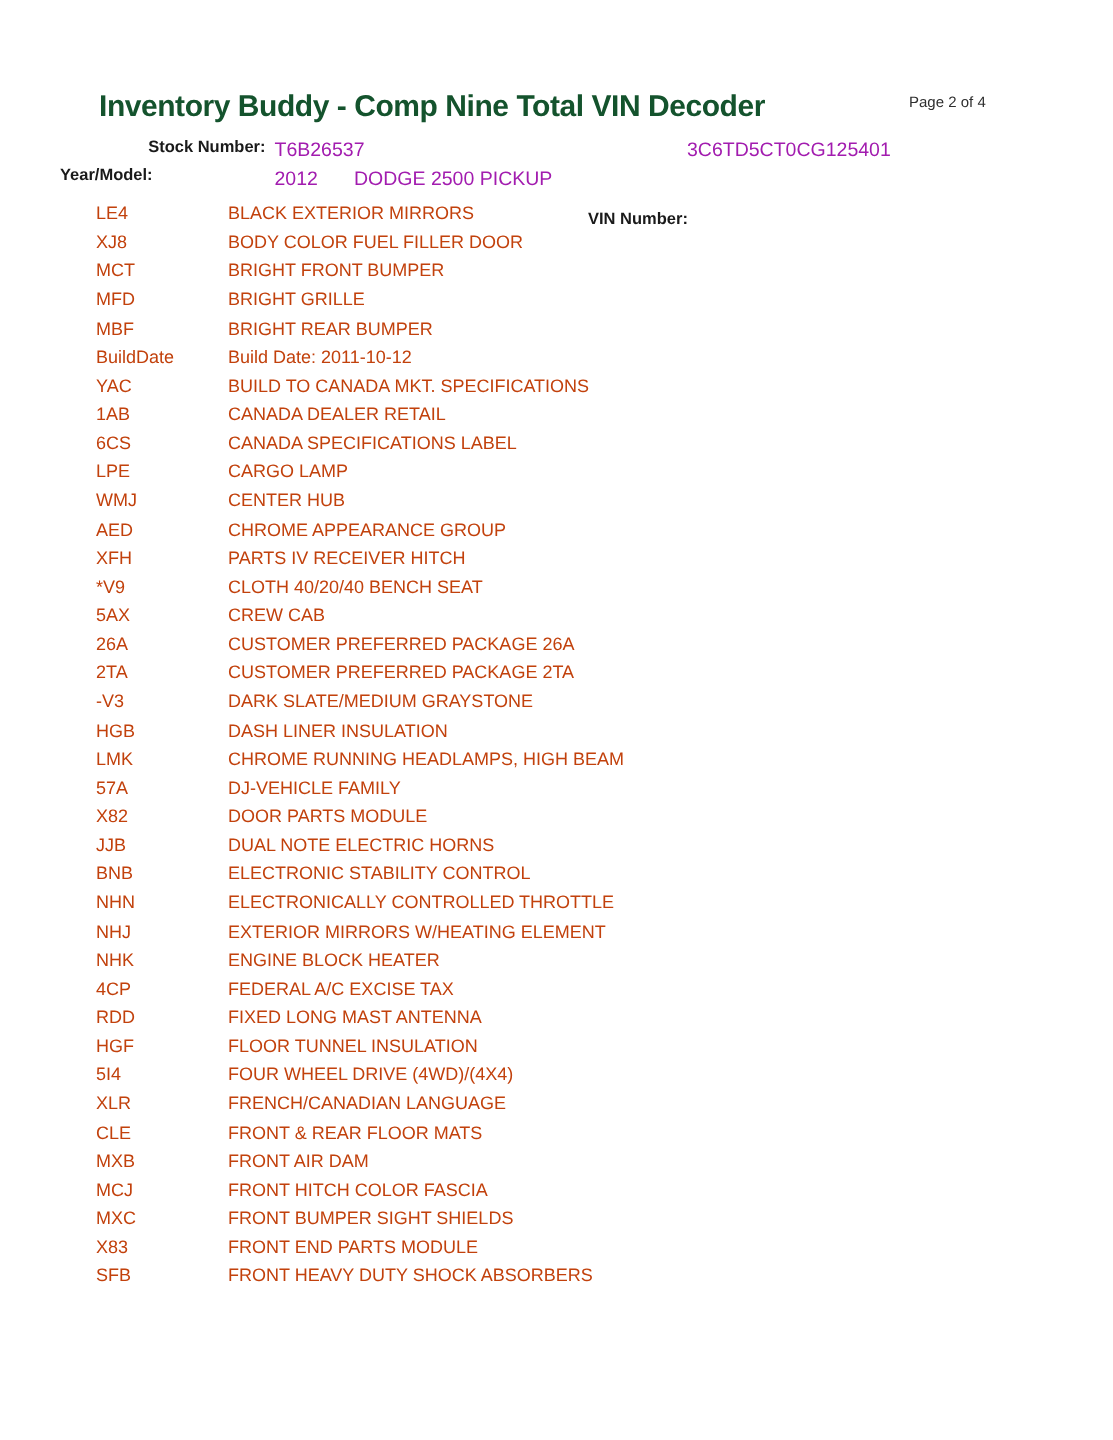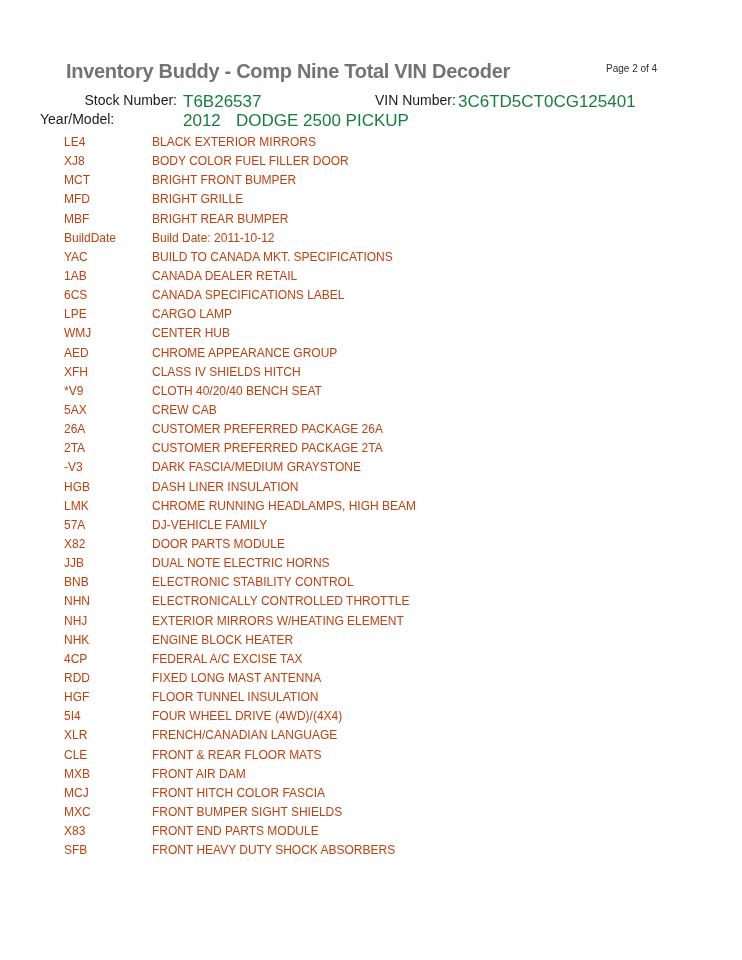--- a/index.html
+++ b/index.html
@@ -17,49 +17,49 @@
     overflow: hidden;
   }
   .doc-title {
     position: absolute;
     left: 66px;
     top: 60px;
     margin: 0;
     font-size: 20px;
     font-weight: 700;
     letter-spacing: -0.3px;
-    color: #737373;
+    color: #14532d;
     white-space: nowrap;
   }
   .page-indicator {
     position: absolute;
     left: 606px;
     top: 63px;
     font-size: 10px;
     color: #2e2e2e;
     white-space: nowrap;
   }
   .meta-row1 { position: absolute; top: 92px;  left: 0; width: 100%; height: 16px; }
   .meta-row2 { position: absolute; top: 111px; left: 0; width: 100%; height: 16px; }
   .meta-label {
     position: absolute;
-    font-size: 14px;
-    font-weight: 400;
+    font-size: 11px;
+    font-weight: 700;
     color: #1a1a1a;
     white-space: nowrap;
   }
   .meta-value {
     position: absolute;
-    font-size: 17px;
-    color: #15803d;
+    font-size: 13px;
+    color: #a21caf;
     white-space: nowrap;
   }
   .lbl-stock   { left: 40px; width: 137px; text-align: right; }
   .val-stock   { left: 183px; }
-  .lbl-vin     { left: 375px; }
+  .lbl-vin     { left: 392px; margin-top: 48px; }
   .val-vin     { left: 458px; }
   .lbl-year    { left: 40px; width: 137px; text-align: left; }
   .val-year    { left: 183px; }
   .val-model   { left: 236px; }
 
   .options-list {
     position: absolute;
     left: 64px;
     top: 133px;
     width: 620px;
@@ -147,41 +147,41 @@
       <div class="option-row">
     <span class="option-code">WMJ</span>
     <span class="option-description">CENTER HUB</span>
   </div>
       <div class="option-row">
     <span class="option-code">AED</span>
     <span class="option-description">CHROME APPEARANCE GROUP</span>
   </div>
       <div class="option-row">
     <span class="option-code">XFH</span>
-    <span class="option-description">CLASS IV SHIELDS HITCH</span>
+    <span class="option-description">PARTS IV RECEIVER HITCH</span>
   </div>
       <div class="option-row">
     <span class="option-code">*V9</span>
     <span class="option-description">CLOTH 40/20/40 BENCH SEAT</span>
   </div>
       <div class="option-row">
     <span class="option-code">5AX</span>
     <span class="option-description">CREW CAB</span>
   </div>
       <div class="option-row">
     <span class="option-code">26A</span>
     <span class="option-description">CUSTOMER PREFERRED PACKAGE 26A</span>
   </div>
       <div class="option-row">
     <span class="option-code">2TA</span>
     <span class="option-description">CUSTOMER PREFERRED PACKAGE 2TA</span>
   </div>
       <div class="option-row">
     <span class="option-code">-V3</span>
-    <span class="option-description">DARK FASCIA/MEDIUM GRAYSTONE</span>
+    <span class="option-description">DARK SLATE/MEDIUM GRAYSTONE</span>
   </div>
       <div class="option-row">
     <span class="option-code">HGB</span>
     <span class="option-description">DASH LINER INSULATION</span>
   </div>
       <div class="option-row">
     <span class="option-code">LMK</span>
     <span class="option-description">CHROME RUNNING HEADLAMPS, HIGH BEAM</span>
   </div>
       <div class="option-row">

